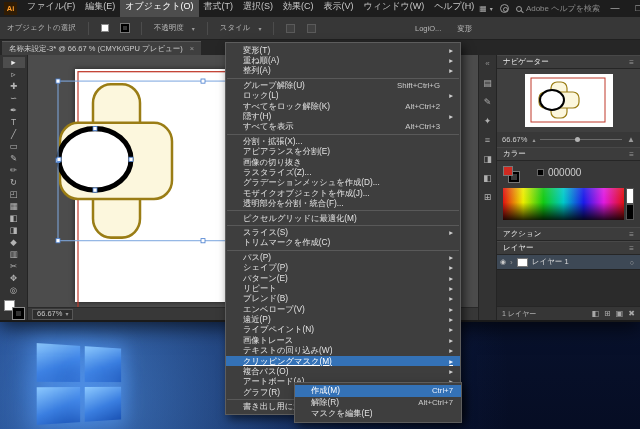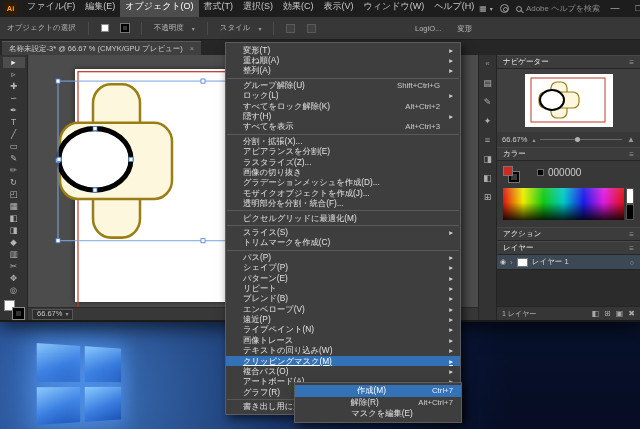--- a/index.html
+++ b/index.html
@@ -124,21 +124,21 @@
   .m-row{height:10.4px;display:flex;align-items:center;padding:0 7px 0 17px;
     font-size:8.3px;color:#e2e2e2;white-space:nowrap;}
   .m-row .lbl{flex:1;overflow:hidden;}
   .m-right{color:#cdcdcd;font-size:7.8px;}
   .m-arrow{color:#cdcdcd;font-size:7.5px;margin-left:7px;width:6px;text-align:right;}
   .m-sep{height:1px;background:#595959;margin:1.5px 1px;}
   .m-row.hl{background:#3472b7;color:#fff;text-decoration:underline;}
   .m-row.hl .m-right,.m-row.hl .m-arrow{color:#eaf2ff;}
 
   .sub-menu{position:absolute;left:294px;top:382px;width:168px;background:#3e3e3e;
-    border:1px solid #5d5d5d;box-shadow:3px 4px 9px rgba(0,0,0,.6);padding:2px 0;z-index:11;text-align:center;}
+    border:1px solid #5d5d5d;box-shadow:3px 4px 9px rgba(0,0,0,.6);padding:2px 0;z-index:11;}
   .s-row{height:11.6px;display:flex;align-items:center;padding:0 8px 0 16px;
     font-size:8.3px;color:#e2e2e2;white-space:nowrap;}
   .s-row .lbl{flex:1;}
   .s-row.hl{background:#3472b7;color:#fff;}
   .s-row.hl .m-right{color:#eaf2ff;}
 </style>
 </head>
 <body>
 
 <div class="screen">
@@ -397,25 +397,25 @@
       <div class="m-sep"></div>
       <div class="m-row">
         <span class="lbl">分割・拡張(X)...</span>
         <span class="m-arrow"></span>
       </div>
       <div class="m-row">
         <span class="lbl">アピアランスを分割(E)</span>
         <span class="m-arrow"></span>
       </div>
       <div class="m-row">
+        <span class="lbl">画像の切り抜き</span>
+        <span class="m-arrow"></span>
+      </div>
+      <div class="m-row">
         <span class="lbl">ラスタライズ(Z)...</span>
-        <span class="m-arrow"></span>
-      </div>
-      <div class="m-row">
-        <span class="lbl">画像の切り抜き</span>
         <span class="m-arrow"></span>
       </div>
       <div class="m-row">
         <span class="lbl">グラデーションメッシュを作成(D)...</span>
         <span class="m-arrow"></span>
       </div>
       <div class="m-row">
         <span class="lbl">モザイクオブジェクトを作成(J)...</span>
         <span class="m-arrow"></span>
       </div>

